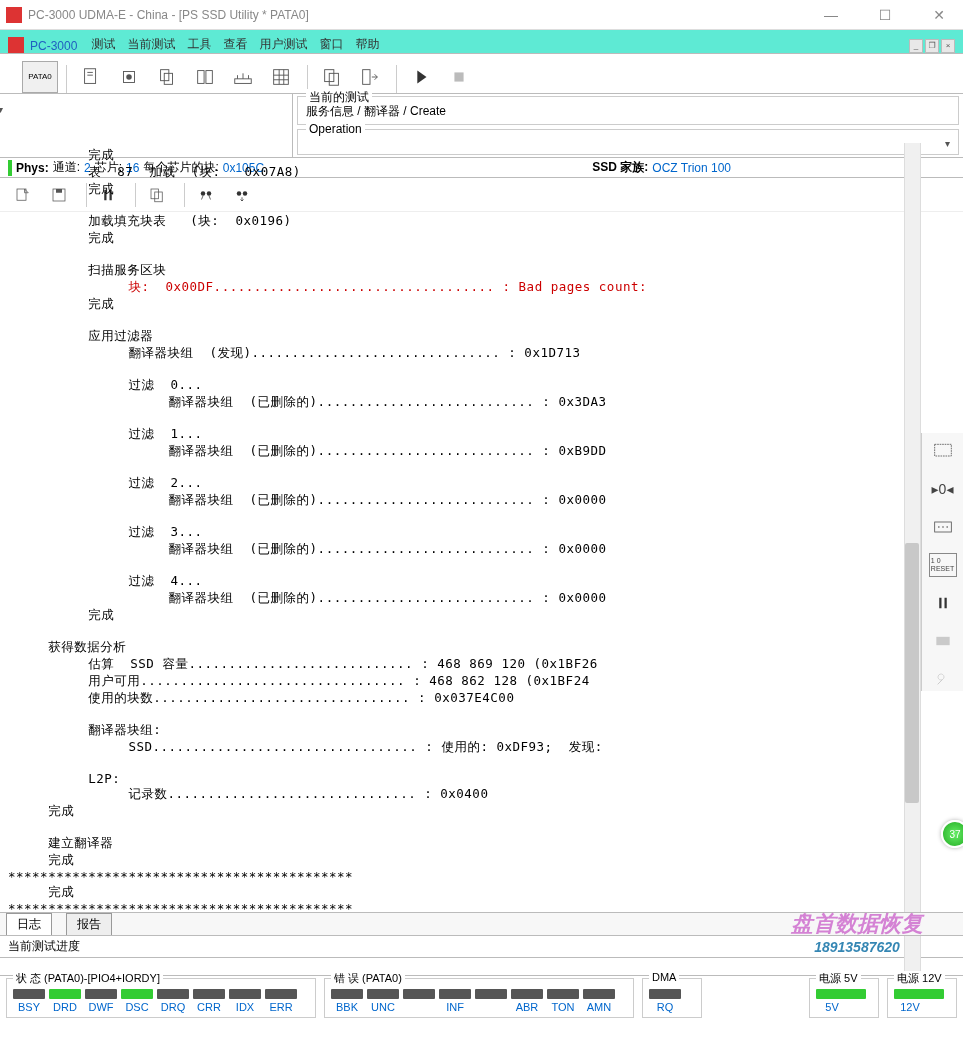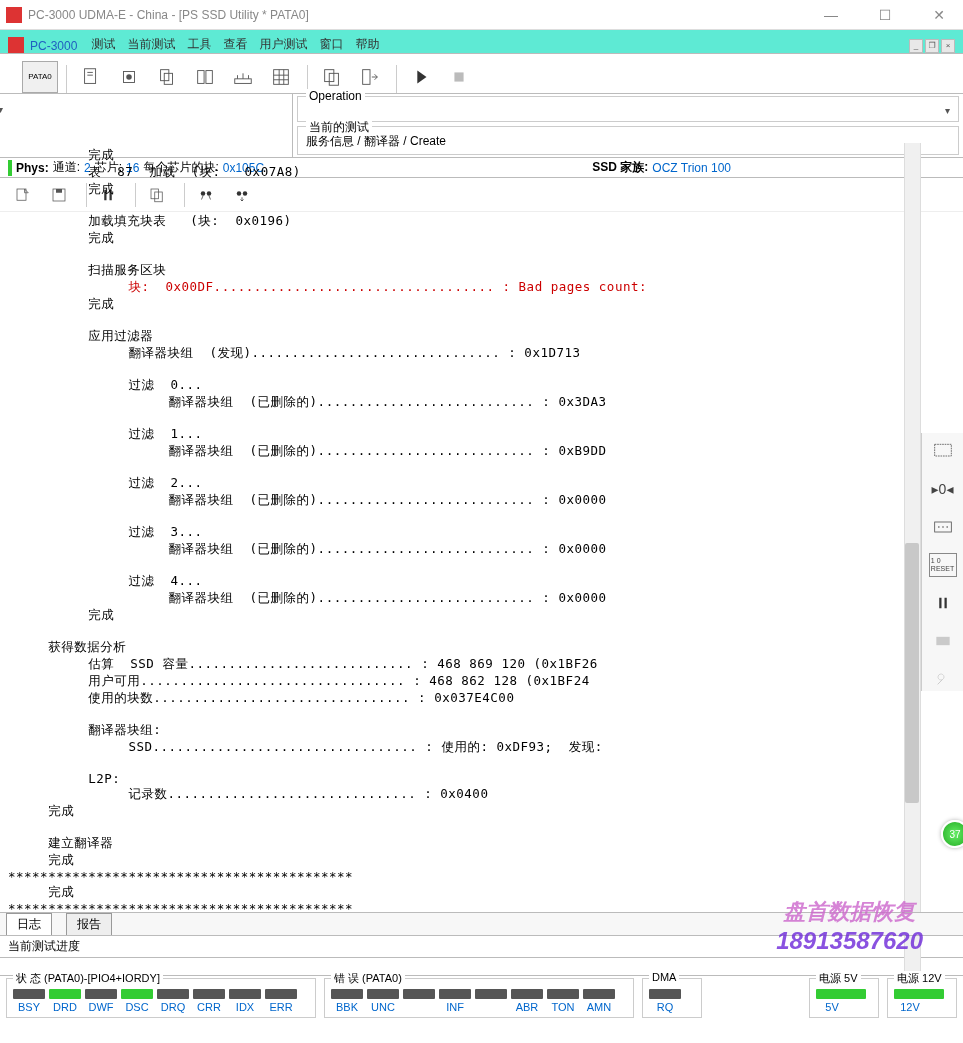--- a/index.html
+++ b/index.html
@@ -43,21 +43,21 @@
 .logarea { display:flex; height: 700px; align-items: center; }
 .logtext { flex:1; font-family: "SimSun","NSimSun",monospace; font-size: 12.5px; white-space: pre; padding: 4px 4px 4px 8px; overflow: hidden; border-right:1px solid #ddd; position:relative; letter-spacing: 0.5px; }
 .sidetools { width: 42px; background:#f7f7f7; border-left:1px solid #ccc; display:flex; flex-direction:column; align-items:center; padding-top:6px; gap:14px; }
 .sidetools .st { width:28px; height:24px; display:flex; align-items:center; justify-content:center; font-size:14px; color:#444; }
 .sidetools .st svg { width:20px; height:18px; }
 .tabs { height: 24px; border-top:1px solid #bbb; border-bottom:1px solid #bbb; display:flex; align-items:flex-end; padding-left:6px; background:#f7f7f7; position:relative;}
 .tabs .tab { border:1px solid #999; border-bottom:none; padding:2px 10px; margin-right:14px; background:#fff; font-size:12px; }
 .tabs .tab.inactive { background:#eee; }
 .watermark { position:absolute; right:40px; bottom:-20px; text-align:center; pointer-events:none; }
 .watermark .t1 { color:#c6c; font-style:italic; font-size:22px; font-weight:bold; opacity:.8;}
-.watermark .t2 { color:#6d28d9; font-style:italic; font-size:24px; font-weight:bold; opacity:.8;}
+.watermark .t2 { color:#0369a1; font-style:italic; font-size:14px; font-weight:bold; opacity:.8;}
 .progbar { height: 22px; border-bottom:1px solid #bbb; padding:2px 8px; font-size:12px; }
 .statusarea { display:flex; padding:2px 6px 4px 6px; gap:8px; }
 .statgrp { border:1px solid #ccc; padding:10px 6px 4px 6px; position:relative; }
 .statgrp .grplabel { position:absolute; top:-8px; left:6px; background:#fff; padding:0 3px; font-size:11px;}
 .leds { display:flex; gap:4px; }
 .led { width:32px; text-align:center; }
 .led .light { width:32px; height:10px; background:#555; border-radius:1px; margin-bottom:2px;}
 .led .light.on { background:#3c3; }
 .led .lbl2 { font-size:11px; color:#06c; }
 .pwrled .light { width:50px; }
@@ -168,27 +168,27 @@
         <rect x="7" y="7" width="10" height="10" fill="#bbb"></rect>
       </svg>
     </div>
 </div>
 
 <div class="infopanel">
   <div class="left">
     <span class="dd">▾</span>
   </div>
   <div class="right">
+    <div class="grp">
+      <span class="grplabel">当前的测试</span>
+      <div>服务信息 / 翻译器 / Create</div>
+    </div>
     <div class="grp op">
       <span class="grplabel">Operation</span>
       <span>&nbsp;</span>
-    </div>
-    <div class="grp">
-      <span class="grplabel">当前的测试</span>
-      <div>服务信息 / 翻译器 / Create</div>
     </div>
   </div>
 </div>
 
 <div class="physbar">
   <span class="vgreen"></span>
   <b class="seg">Phys:</b>
   <span class="seg">通道:</span>
   <span class="seg blue">2</span>
   <span class="seg">芯片:</span>

